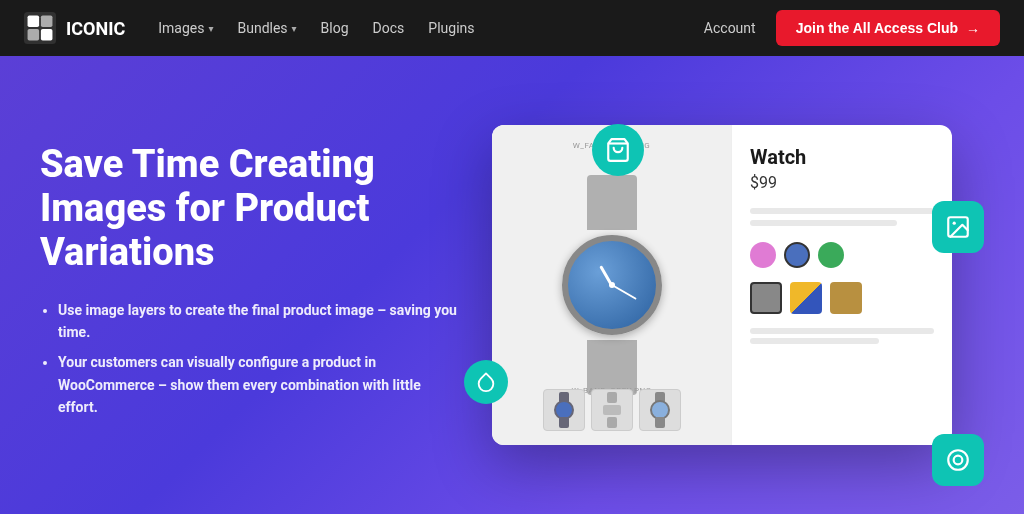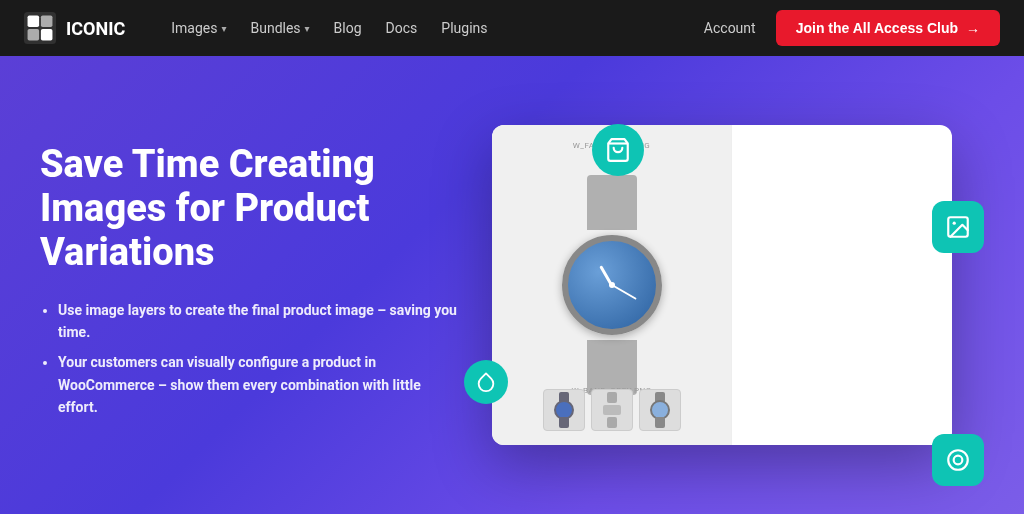--- a/index.html
+++ b/index.html
@@ -5,21 +5,21 @@
     * { margin: 0; padding: 0; box-sizing: border-box; }
     body { font-family: -apple-system, BlinkMacSystemFont, 'Segoe UI', Roboto, sans-serif; width: 1024px; height: 514px; overflow: hidden; }
 
     
     .navbar {
       background: #1a1a1a;
       height: 56px;
       display: flex;
       align-items: center;
       padding: 0 24px;
-      gap: 36px;
+      gap: 23px;
       position: relative;
       z-index: 10;
     }
     .nav-logo {
       display: flex;
       align-items: center;
       gap: 10px;
       color: #fff;
       font-weight: 700;
       font-size: 18px;
@@ -502,15 +502,38 @@
           <div class="thumb">
             <svg width="28" height="36" viewBox="0 0 28 36">
               <rect x="9" y="0" width="10" height="11" rx="2" fill="#888"></rect>
               <circle cx="14" cy="18" r="9" fill="#8ab0dd" stroke="#777" stroke-width="2"></circle>
               <rect x="9" y="25" width="10" height="11" rx="2" fill="#888"></rect>
             </svg>
           </div>
         </div>
       </div>
 
+      <div class="card-info">
+        <div class="product-name">Watch</div>
+        <div class="product-price">$99</div>
+        <div class="rating-bar"></div>
+        <div class="rating-bar-wide"></div>
+
+        <div class="swatch-group">
+          <div class="swatch" style="background:#e07bd4;"></div>
+          <div class="swatch swatch-selected" style="background:#4a6fbd;"></div>
+          <div class="swatch" style="background:#3aaa5a;"></div>
+        </div>
+
+        <div class="swatch-square-group">
+          <div class="swatch-square" style="background:#888; border:2px solid #333;"></div>
+          <div class="swatch-square" style="background:linear-gradient(135deg,#f0b829 50%,#3355bb 50%);"></div>
+          <div class="swatch-square" style="background:#b89040;"></div>
+        </div>
+
+        <div class="bar-group">
+          <div class="info-bar" style="width:100%;"></div>
+          <div class="info-bar" style="width:70%;"></div>
+        </div>
+      </div>
     </div>
   </div>
 </section>
 
 </body></html>

